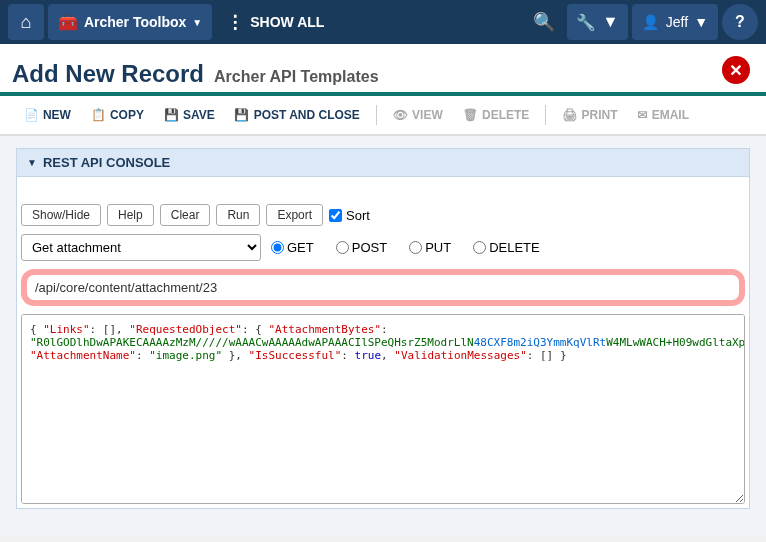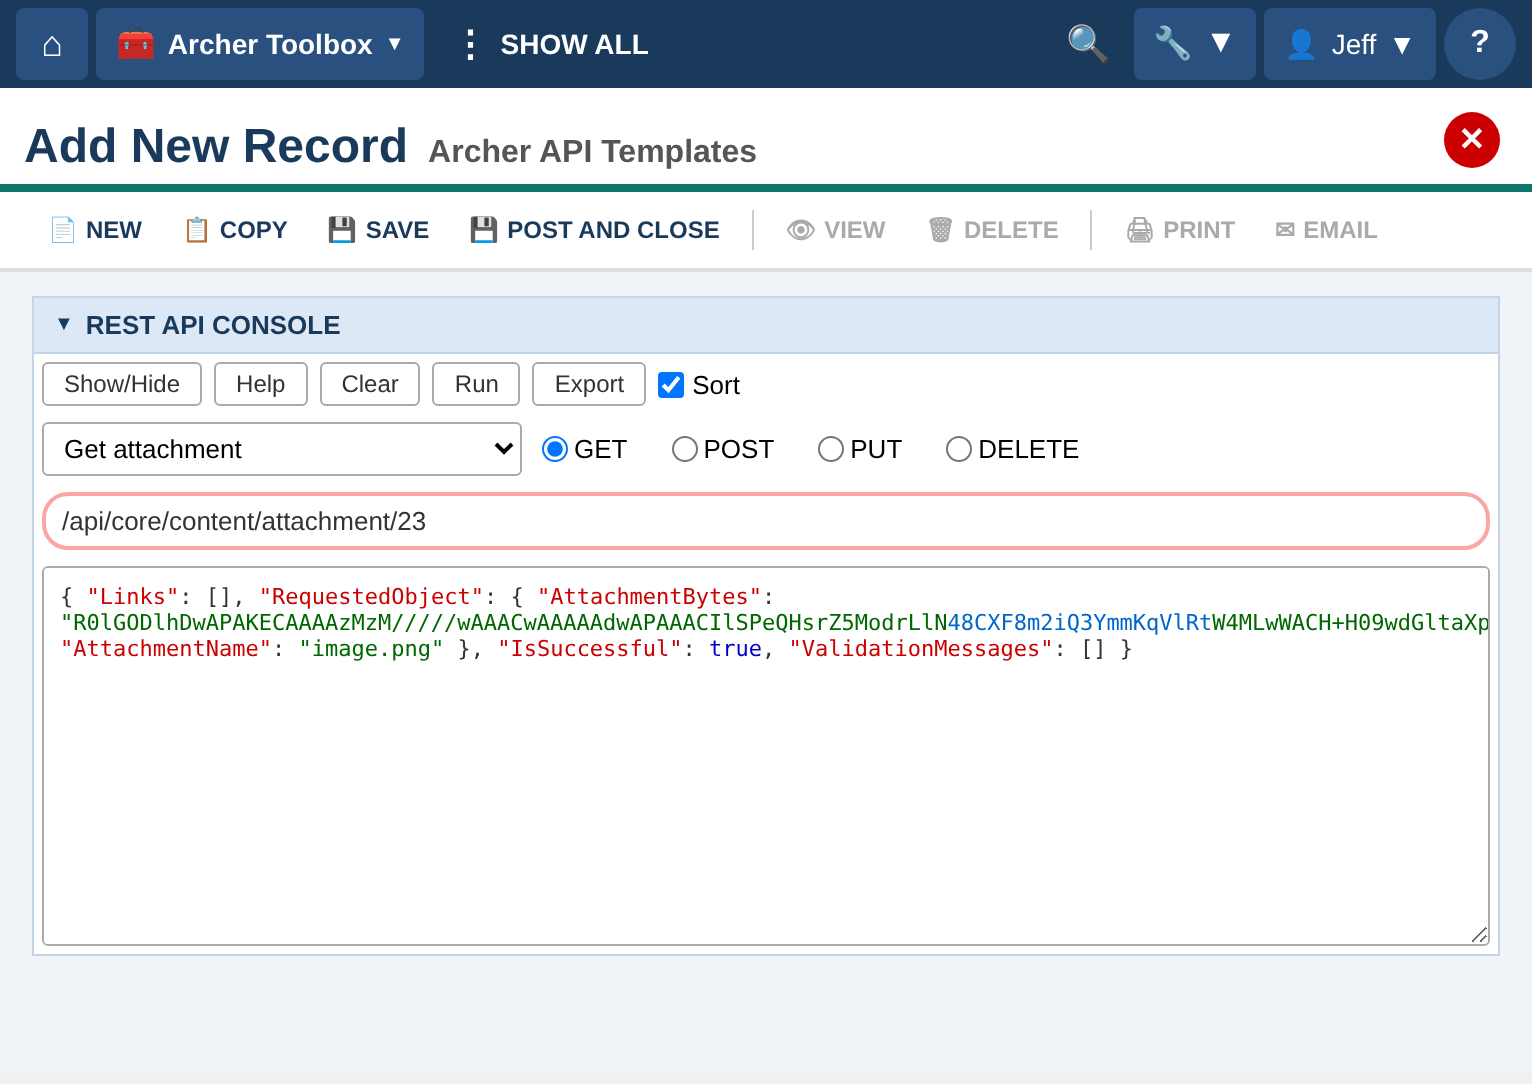--- a/index.html
+++ b/index.html
@@ -193,21 +193,21 @@
       padding: 6px 10px;
       display: flex;
       align-items: center;
       gap: 6px;
       font-weight: bold;
       font-size: 13px;
       color: #1a3a5c;
       border-bottom: 1px solid #c5d5e8;
     }
     .section-header .triangle-icon { font-size: 10px; color: #1a3a5c; }
-    .section-body { padding: 4px; }
+    .section-body { padding: 4px; margin-top: 23px; }
 
     
     .console-controls {
       display: flex;
       align-items: center;
       gap: 6px;
       margin-bottom: 8px;
       flex-wrap: wrap;
     }
     .console-btn {
@@ -258,21 +258,21 @@
       align-items: center;
       gap: 3px;
       font-size: 13px;
       cursor: pointer;
     }
     .radio-label input[type="radio"] { cursor: pointer; }
 
     
     .url-input {
       width: 100%;
-      border: 2px solid #fca5a5;
+      border: 6px solid #fca5a5;
       border-radius: 13px;
       padding: 5px 8px;
       font-size: 13px;
       margin-bottom: 8px;
       color: #333;
     }
 
     
     .output-label {
       font-weight: bold;

